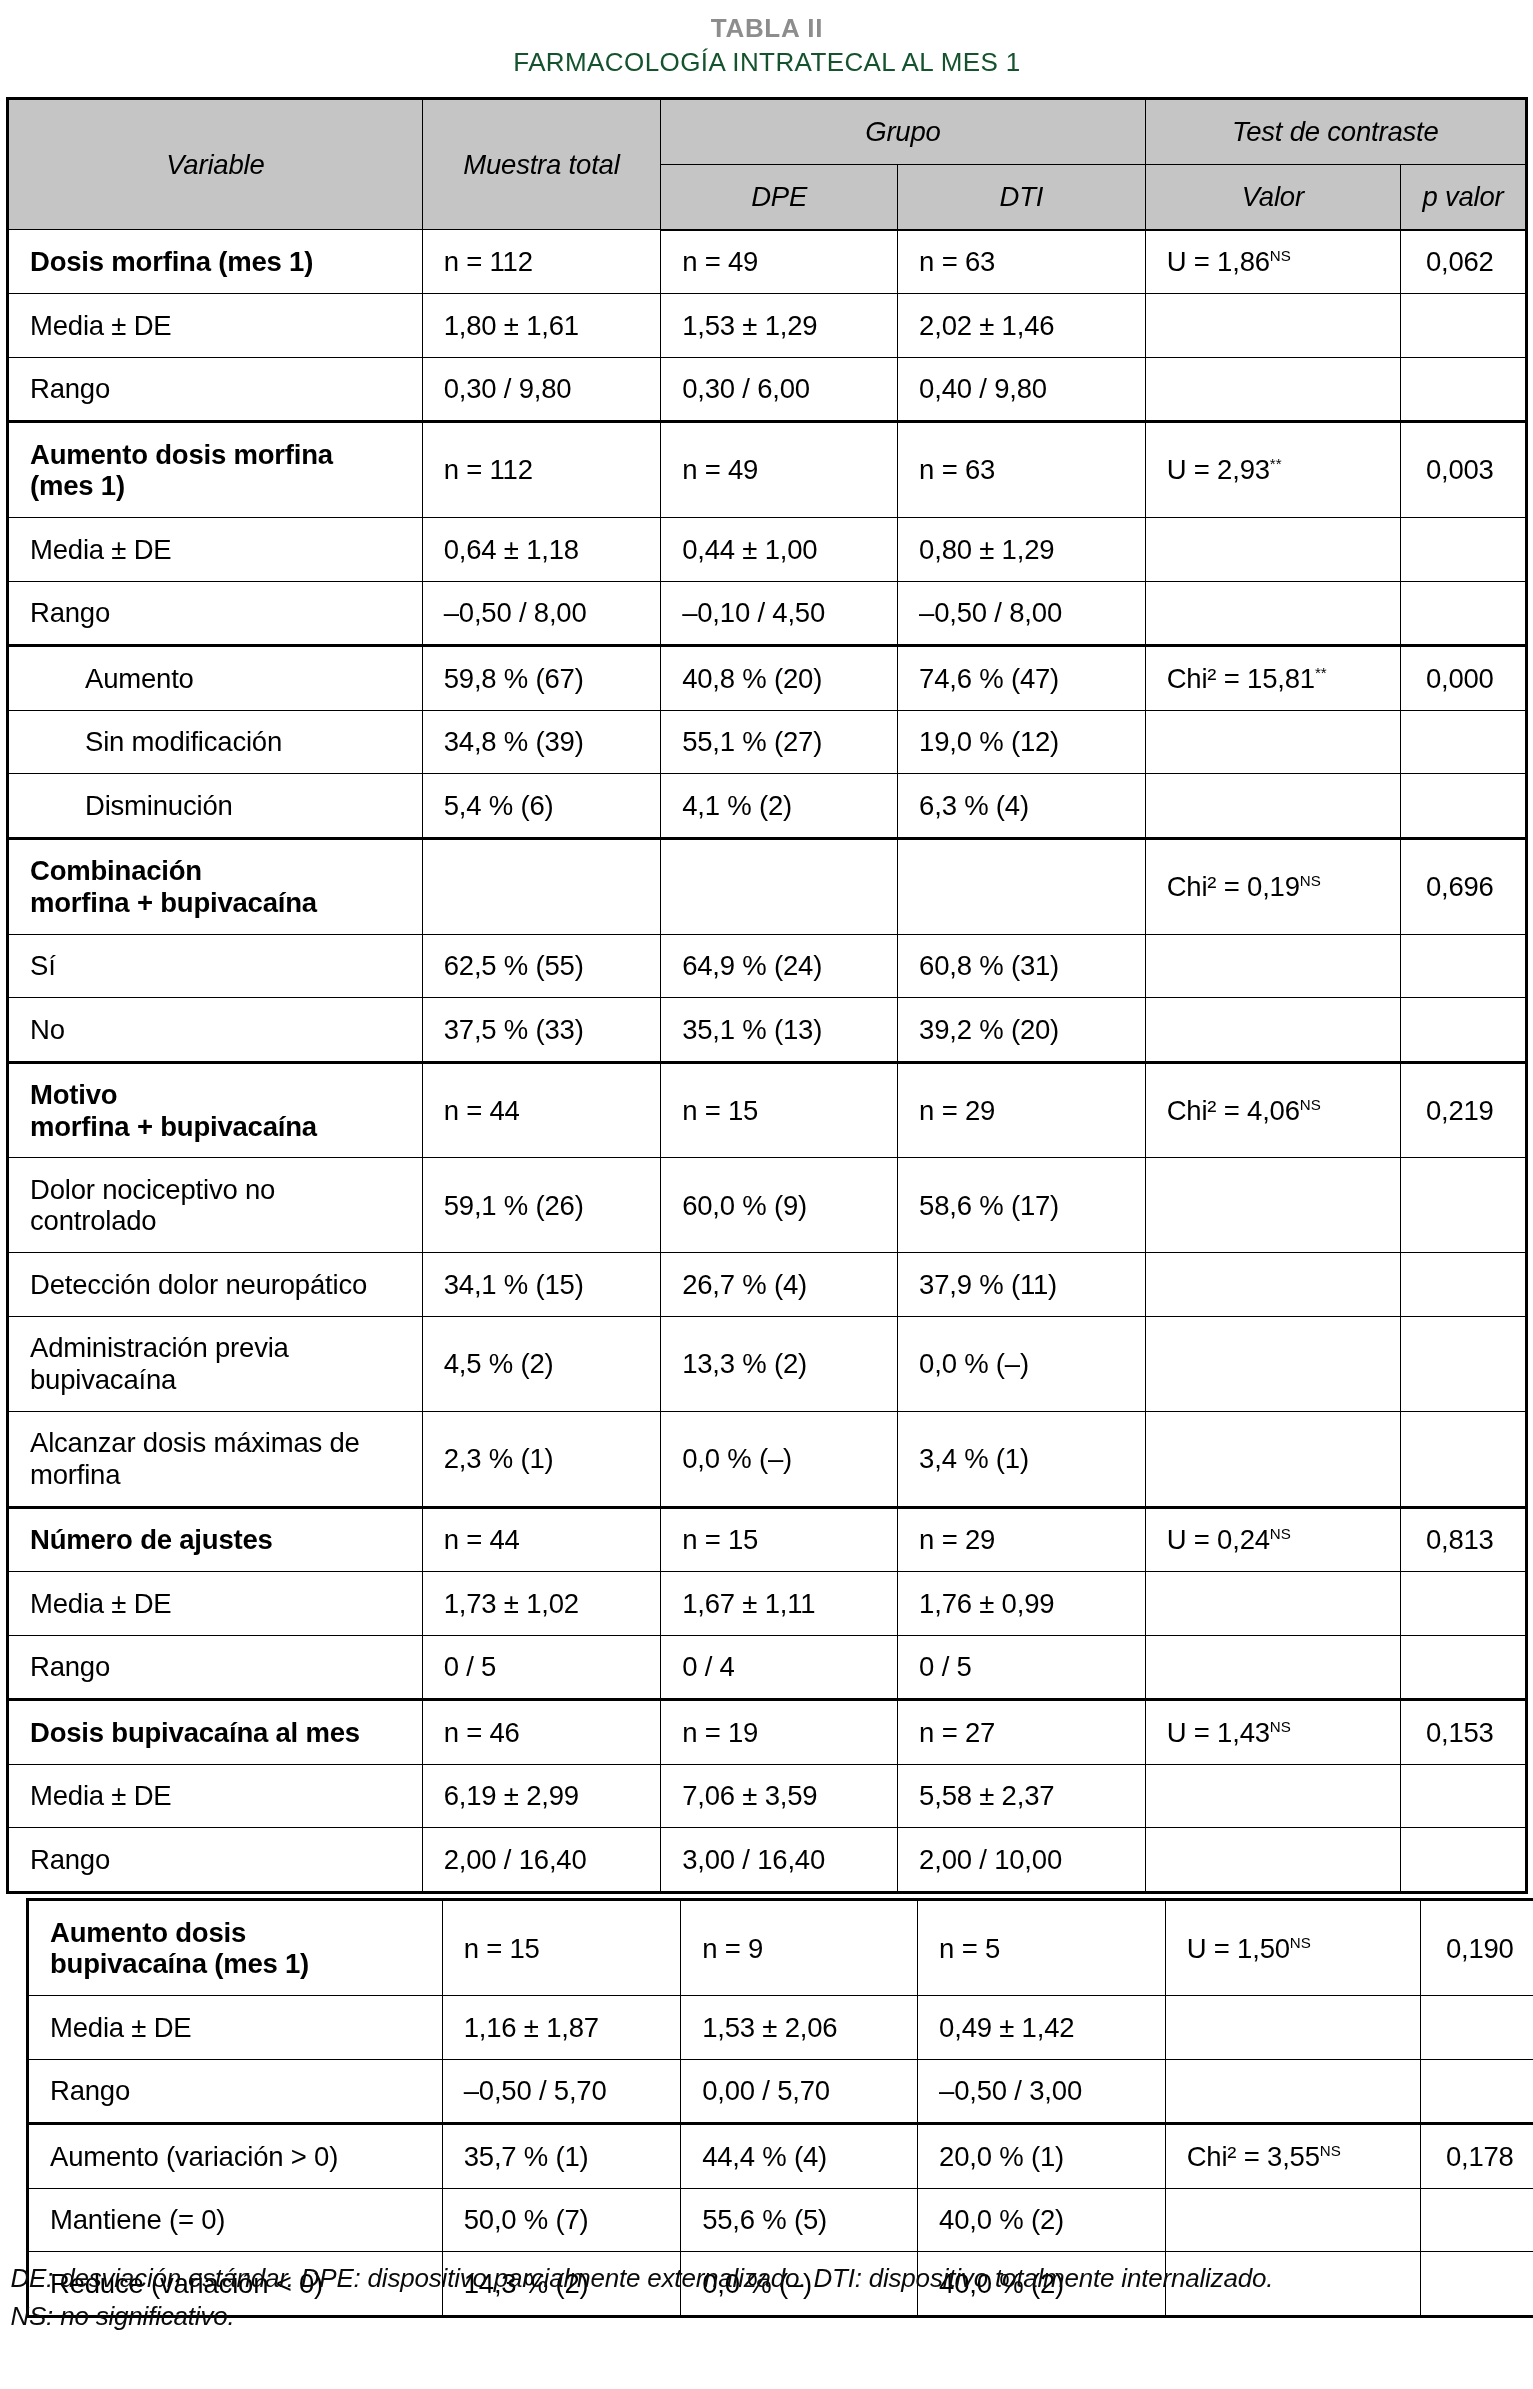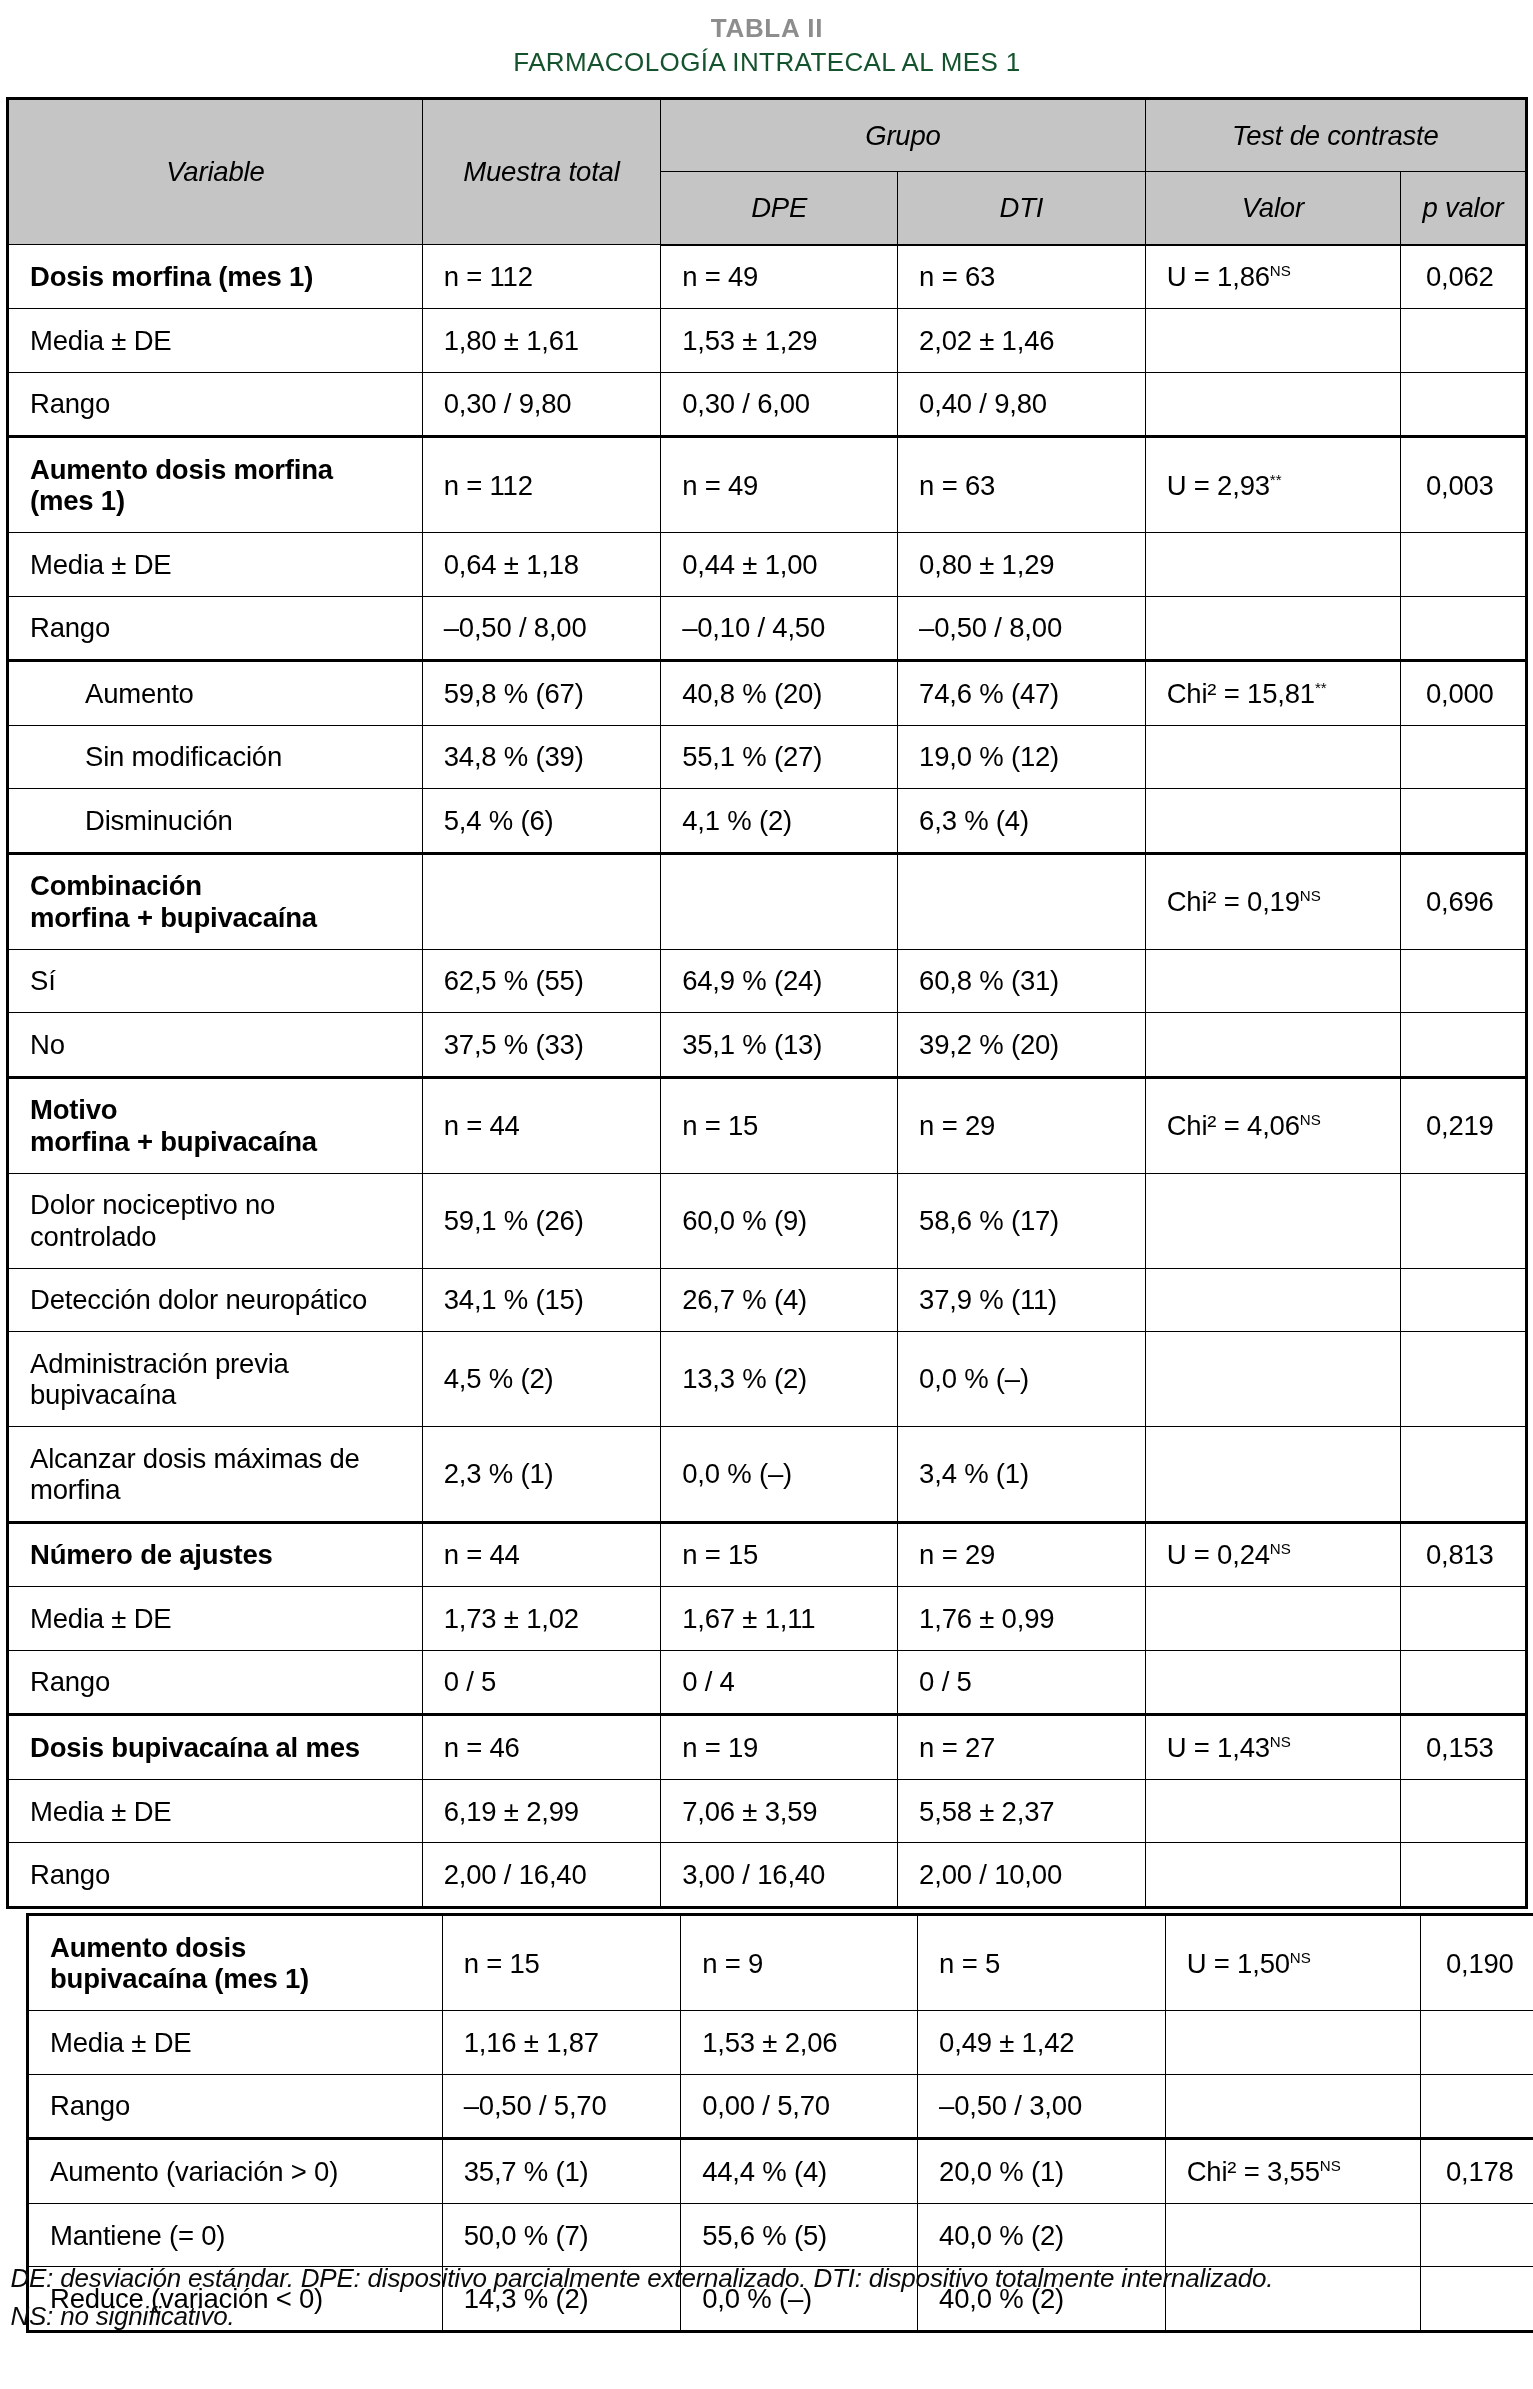--- a/index.html
+++ b/index.html
@@ -34,21 +34,21 @@
     line-height: 1.14;
     letter-spacing: -0.2px;
     box-sizing: border-box;
   }
   table.dtable { border: 3px solid #000; }
   .dtable thead th {
     background: #c5c5c5;
     font-style: italic;
     font-weight: normal;
     text-align: center;
-    padding: 20px 6px;
+    padding: 12px 6px;
   }
   .dtable thead tr.h2 th { border-bottom: 2.2px solid #000; }
   .dtable thead th.span-v { height: 131px; }
   .dtable td { padding: 15.6px 7.4px 15.6px 21px; text-align: left; }
   td.c-label { white-space: pre-line; }
   td.c-label.bold { font-weight: bold; }
   td.c-label.indent { padding-left: 76px; }
   td.c-p { padding-left: 25px; }
   tr.thick-top td { border-top: 3px solid #000; }
   sup { font-size: 0.55em; vertical-align: super; line-height: 0; letter-spacing: 0; }

